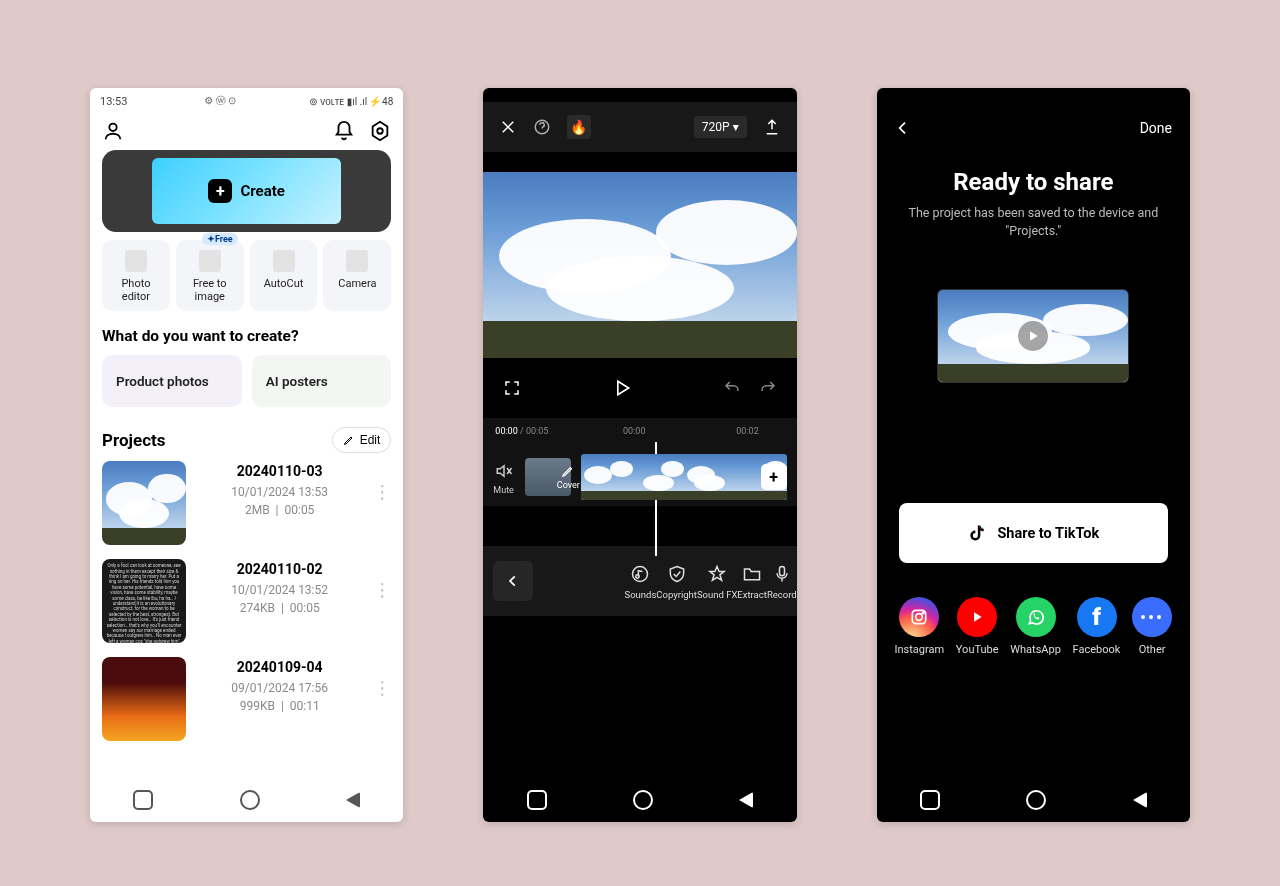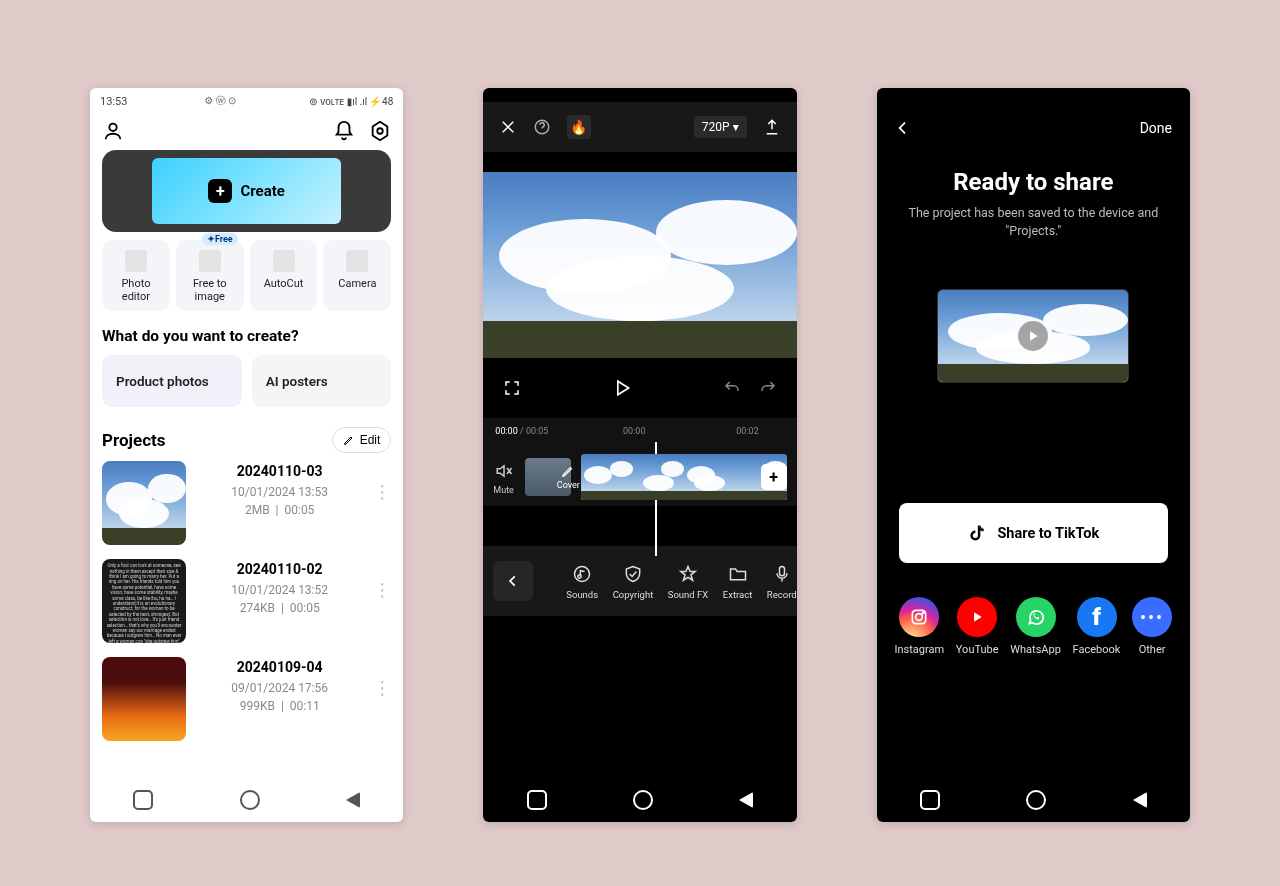--- a/index.html
+++ b/index.html
@@ -76,21 +76,21 @@
   .s2 .trow { display:flex; align-items:center; gap:10px; padding: 12px 10px 6px; position:relative; }
   .s2 .mcol { display:flex; flex-direction:column; align-items:flex-start; gap:3px; font-size:9px; color:#ccc; }
   .s2 .mcol .ib { width:22px; height:22px; display:flex; align-items:center; justify-content:center; }
   .s2 .coverbox { width:46px; height:38px; border-radius:4px; display:flex; flex-direction:column; align-items:center; justify-content:center; gap:2px; font-size:9px; color:#fff; background:linear-gradient(#6a7a88,#4a5a68);padding-left:40px; }
   .s2 .clips { flex:1; height:46px; display:flex; border-radius:3px; overflow:hidden; }
   .s2 .clips .c { flex:1; }
   .s2 .addbtn { position:absolute; right:10px; width:26px; height:26px; background:#fff; color:#000; border-radius:5px; display:flex; align-items:center; justify-content:center; font-size:16px; font-weight:700; }
   .s2 .playhead { position:absolute; left:172px; top:0; bottom:-50px; width:2px; background:#fff; }
   .s2 .toolbar { display:flex; height:70px; align-items:center; background:#181818; margin-top:40px; }
   .s2 .toolbar .back { width:40px; height:40px; background:#262626; border-radius:6px; display:flex; align-items:center; justify-content:center; margin-left:10px; }
-  .s2 .toolbar .tools { flex:1; display:flex; justify-content:space-between;margin-left:33px; }
+  .s2 .toolbar .tools { flex:1; display:flex; justify-content:flex-end;margin-left:33px; }
   .s2 .toolbar .titem { display:flex; flex-direction:column; align-items:center; gap:4px; font-size:9.5px; color:#ddd; }
   .s2 .toolbar .titem .ic { width:22px; height:22px; display:flex; align-items:center; justify-content:center; }
   
   .s3 { width:346px; height:734px; background:#000; color:#fff; }
   .s3 .hdr3 { height:56px; display:flex; justify-content:space-between; align-items:center; padding:0 18px; margin-top:12px; }
   .s3 .title3 { font-size:24px; font-weight:700; text-align:center; margin-top:12px; }
   .s3 .sub3 { font-size:12.5px; color:#bbb; text-align:center; margin-top:8px; line-height:1.4; padding: 0 20px; }
   .s3 .thumb3 { width:192px; height:94px; border-radius:6px; margin: 50px auto 0; position:relative; border:1px solid #333; }
   .s3 .thumb3 .play { position:absolute; left:50%; top:50%; transform:translate(-50%,-50%); width:30px; height:30px; background:rgba(0,0,0,.35); border-radius:50%; display:flex; align-items:center; justify-content:center; }
   .s3 .sharebtn { margin: 120px 22px 0; background:#fff; color:#000; border-radius:8px; height:60px; display:flex; align-items:center; justify-content:center; gap:10px; font-size:14.5px; font-weight:700; }

